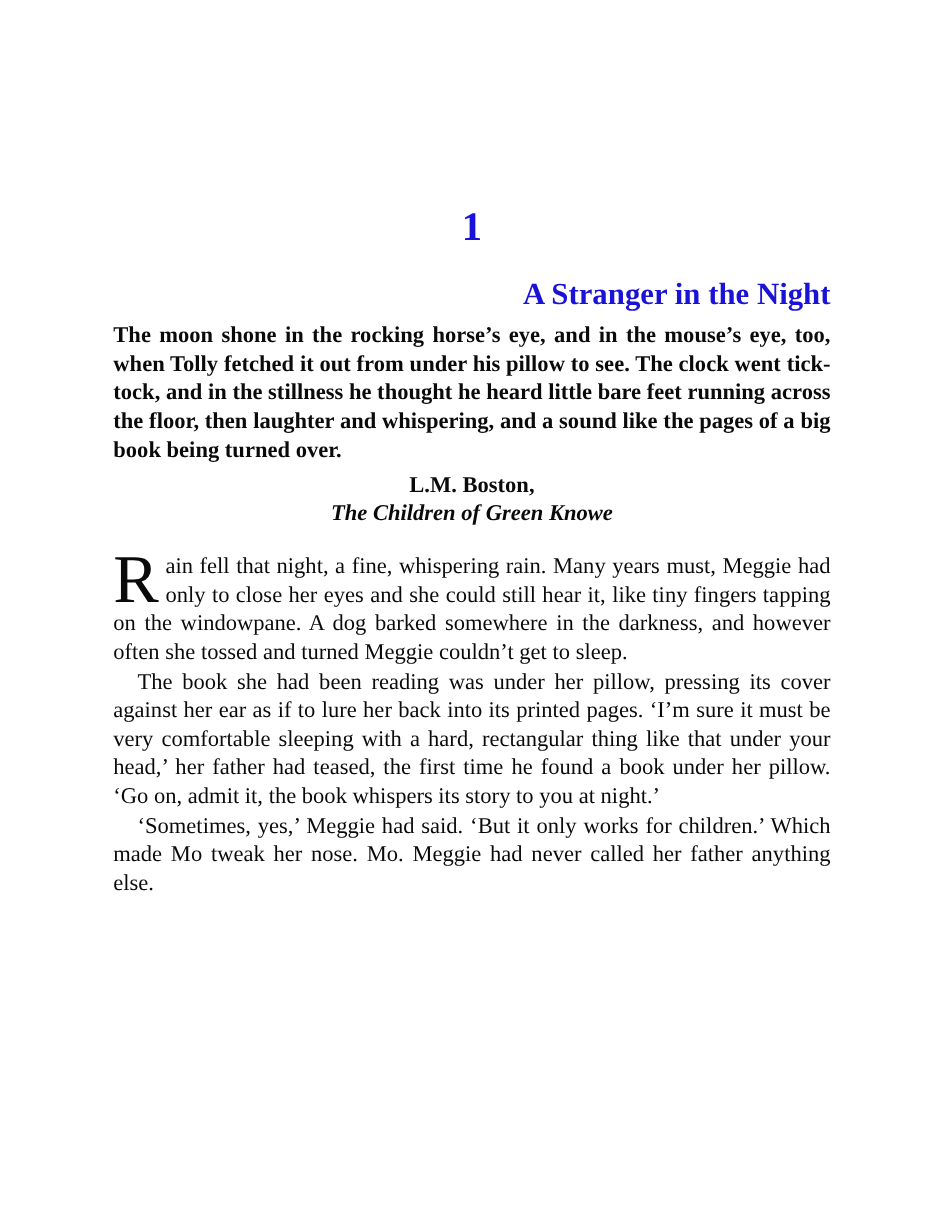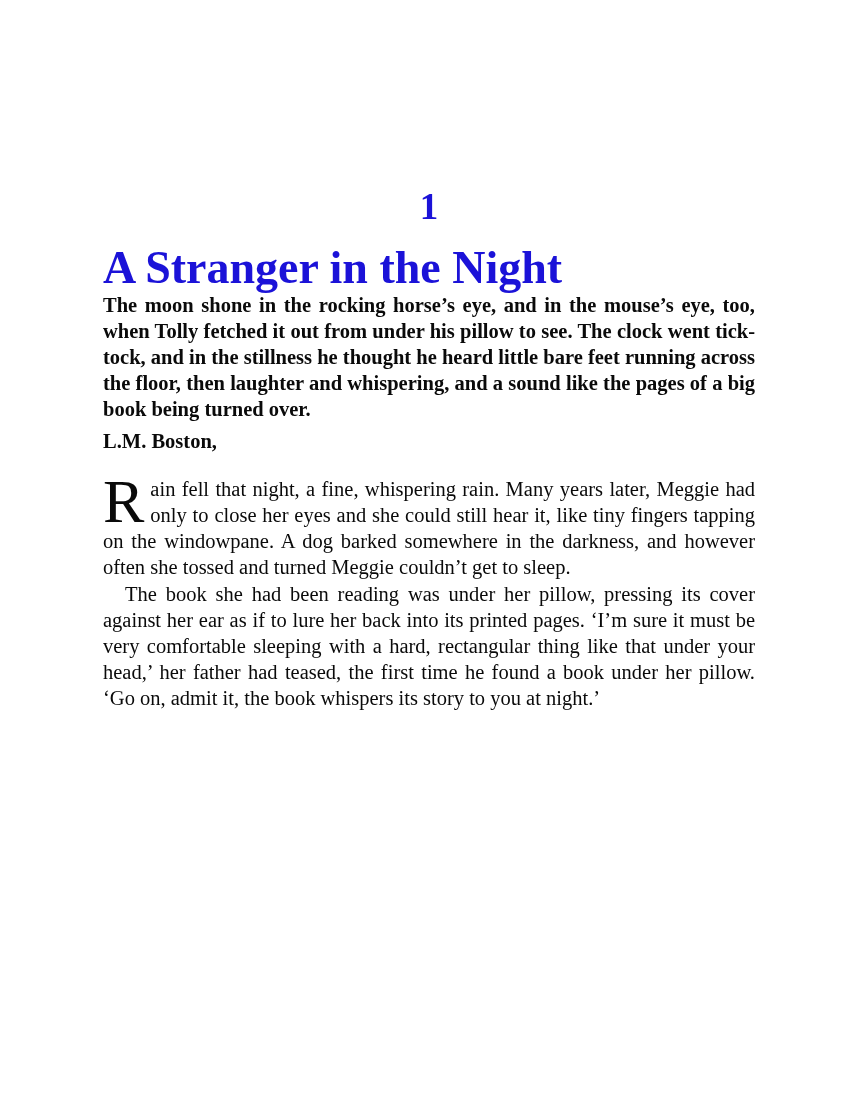--- a/index.html
+++ b/index.html
@@ -27,35 +27,35 @@
   .chapter-number {
     margin-top: 184px;
     text-align: center;
     color: var(--heading, #1b12d8);
     font-weight: bold;
     font-size: 37px;
     line-height: 46px;
   }
   .chapter-title {
     margin-top: 14px;
-    text-align: left;
+    text-align: right;
     color: var(--heading, #1b12d8);
     font-weight: bold;
-    font-size: 46px;
+    font-size: 28px;
     line-height: 48px;
   }
   .epigraph {
     font-weight: bold;
     font-size: 20.5px;
     line-height: 26px;
     text-align: justify;
   }
   .attribution {
     margin-top: 6px;
-    text-align: left;
+    text-align: center;
     font-weight: bold;
     font-size: 20.5px;
     line-height: 26px;
   }
   .attribution .work {
     font-style: italic;
     display: block;
   }
   .body-text {
     margin-top: 22px;
@@ -86,23 +86,25 @@
   <div class="content">
 
     <div class="chapter-number">1</div>
 
     <h1 class="chapter-title">A Stranger in the Night</h1>
 
     <div class="epigraph">The moon shone in the rocking horse’s eye, and in the mouse’s eye, too, when Tolly fetched it out from under his pillow to see. The clock went tick-tock, and in the stillness he thought he heard little bare feet running across the floor, then laughter and whispering, and a sound like the pages of a big book being turned over.</div>
 
     <div class="attribution">
       <span class="author">L.M. Boston,</span>
+      <span class="work">The Children of Green Knowe</span>
     </div>
 
     <div class="body-text">
       <p class="first">
-        <span class="dropcap">R</span><span>ain fell that night, a fine, whispering rain. Many years later, Meggie had only to close her eyes and she could still hear it, like tiny fingers tapping on the windowpane. A dog barked somewhere in the darkness, and however often she tossed and turned Meggie couldn’t get to sleep.</span>
+        <span class="dropcap">R</span><span>ain fell that night, a fine, whispering rain. Many years must, Meggie had only to close her eyes and she could still hear it, like tiny fingers tapping on the windowpane. A dog barked somewhere in the darkness, and however often she tossed and turned Meggie couldn’t get to sleep.</span>
       </p>
       <p>The book she had been reading was under her pillow, pressing its cover against her ear as if to lure her back into its printed pages. ‘I’m sure it must be very comfortable sleeping with a hard, rectangular thing like that under your head,’ her father had teased, the first time he found a book under her pillow. ‘Go on, admit it, the book whispers its story to you at night.’</p>
+      <p>‘Sometimes, yes,’ Meggie had said. ‘But it only works for children.’ Which made Mo tweak her nose. Mo. Meggie had never called her father anything else.</p>
     </div>
 
   </div>
 </div>
 
 </body></html>

